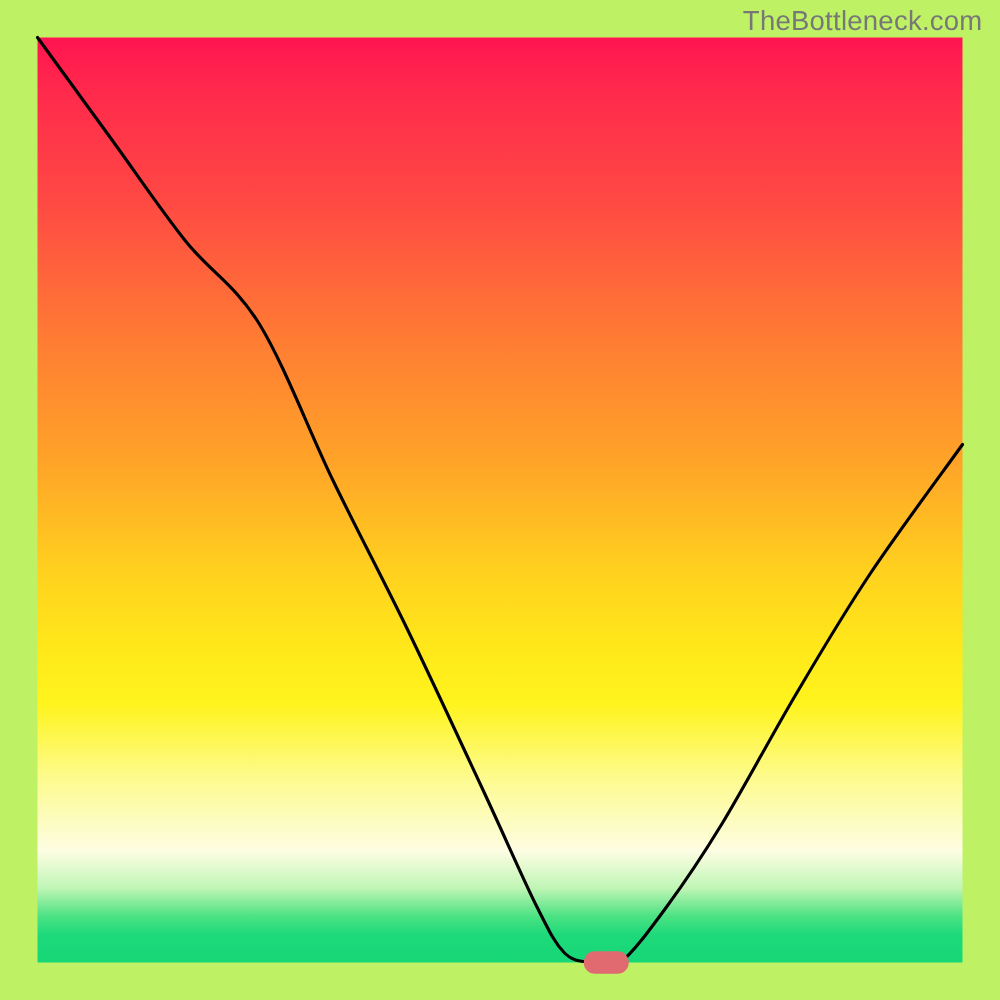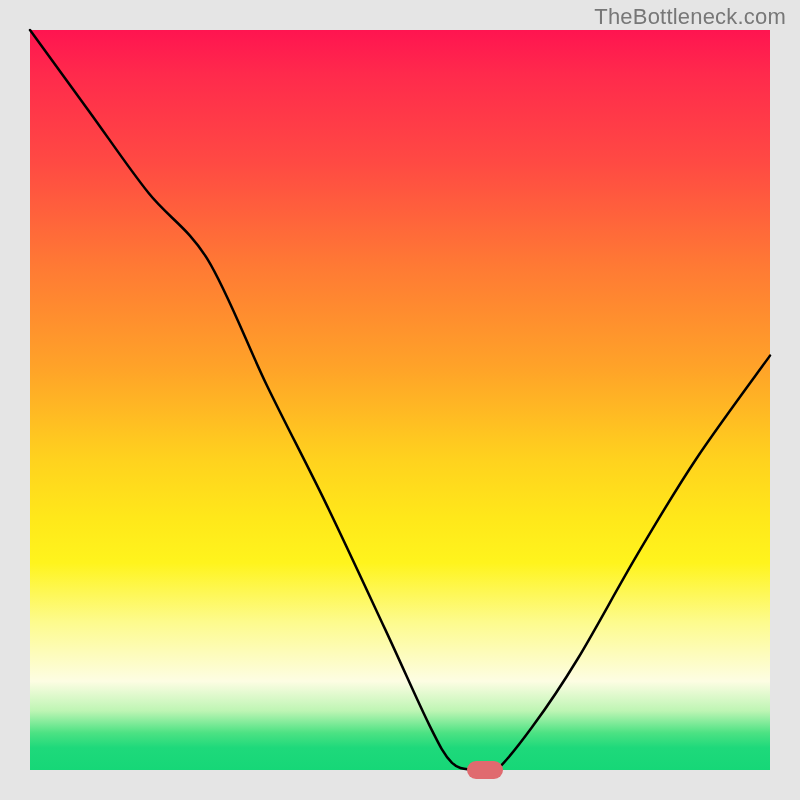--- a/index.html
+++ b/index.html
@@ -10,21 +10,21 @@
     background: #000;
     overflow: hidden;
     font-family: Arial, Helvetica, sans-serif;
   }
   .frame {
     position: absolute;
     left: 0;
     top: 0;
     width: 800px;
     height: 800px;
-    background: #e5e5e5;
+    background: #bef264;
   }
   .plot-area {
     position: absolute;
     left: 30px;
     top: 30px;
     width: 740px;
     height: 740px;
     
     background: linear-gradient(
       to bottom,

